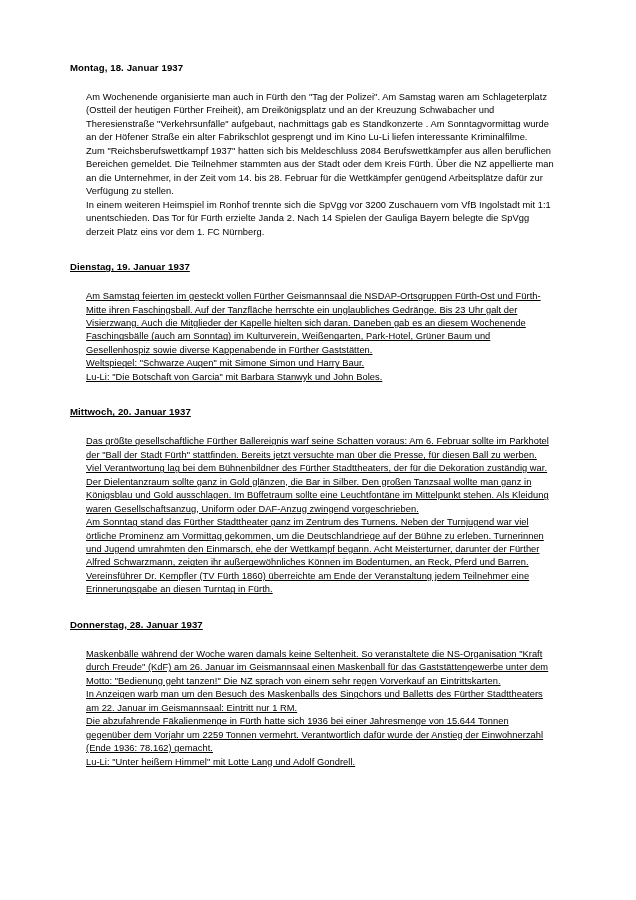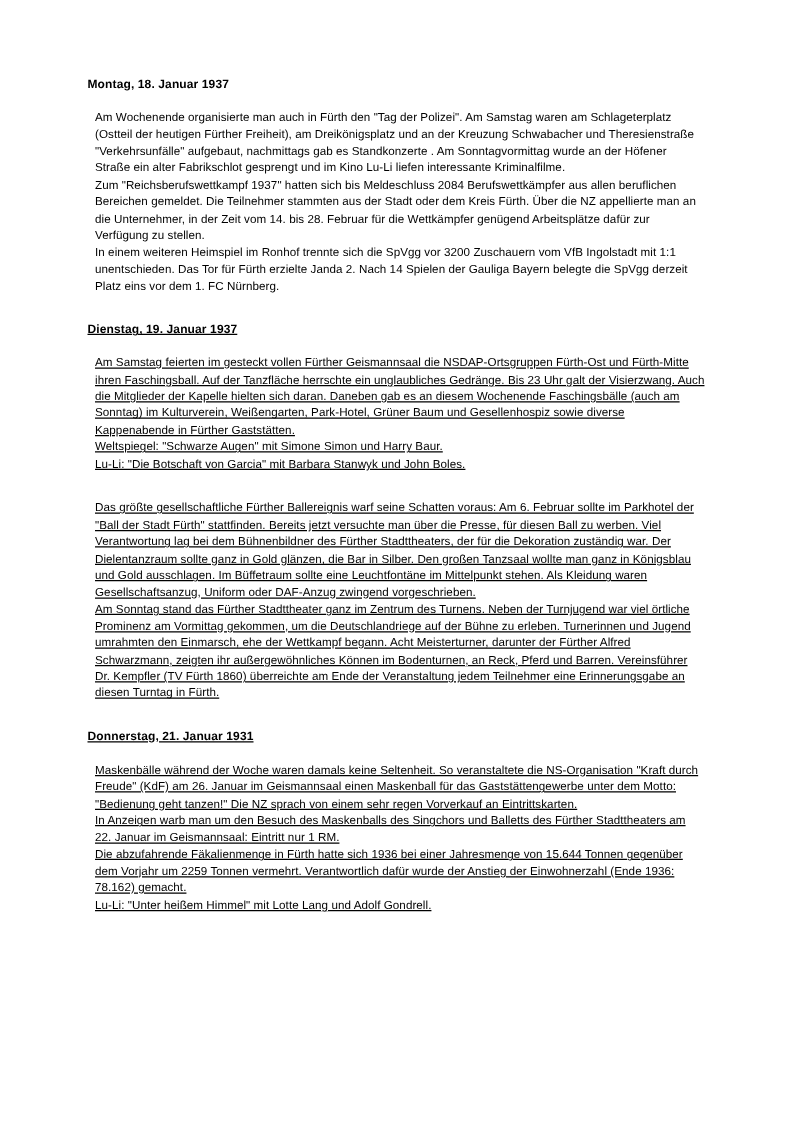--- a/index.html
+++ b/index.html
@@ -32,21 +32,21 @@
   .entry-heading {
     font-size: 9.6px;
     font-weight: bold;
     line-height: 1.35;
     margin: 0 0 13px 0;
     letter-spacing: 0.1px;
   }
   .entry-body {
     font-size: 9.3px;
     line-height: 1.45;
-    margin: 6px;
+    margin: 16px;
     text-align: left;
     white-space: pre-line;
     letter-spacing: 0.05px;
   }
 </style>
 </head>
 <body>
 
 <div class="page">
 
@@ -58,25 +58,26 @@
   </section>
 
   <section class="entry">
     <h2 class="entry-heading">Dienstag, 19. Januar 1937</h2>
     <p class="entry-body">Am Samstag feierten im gesteckt vollen Fürther Geismannsaal die NSDAP-Ortsgruppen Fürth-Ost und Fürth-Mitte ihren Faschingsball. Auf der Tanzfläche herrschte ein unglaubliches Gedränge. Bis 23 Uhr galt der Visierzwang. Auch die Mitglieder der Kapelle hielten sich daran. Daneben gab es an diesem Wochenende Faschingsbälle (auch am Sonntag) im Kulturverein, Weißengarten, Park-Hotel, Grüner Baum und Gesellenhospiz sowie diverse Kappenabende in Fürther Gaststätten.
 Weltspiegel: "Schwarze Augen" mit Simone Simon und Harry Baur.
 Lu-Li: "Die Botschaft von Garcia" mit Barbara Stanwyk und John Boles.</p>
   </section>
 
   <section class="entry">
+    <h2 class="entry-heading">Mittwoch, 20. Januar 1937</h2>
     <p class="entry-body">Das größte gesellschaftliche Fürther Ballereignis warf seine Schatten voraus: Am 6. Februar sollte im Parkhotel der "Ball der Stadt Fürth" stattfinden. Bereits jetzt versuchte man über die Presse, für diesen Ball zu werben. Viel Verantwortung lag bei dem Bühnenbildner des Fürther Stadttheaters, der für die Dekoration zuständig war. Der Dielentanzraum sollte ganz in Gold glänzen, die Bar in Silber. Den großen Tanzsaal wollte man ganz in Königsblau und Gold ausschlagen. Im Büffetraum sollte eine Leuchtfontäne im Mittelpunkt stehen. Als Kleidung waren Gesellschaftsanzug, Uniform oder DAF-Anzug zwingend vorgeschrieben.
 Am Sonntag stand das Fürther Stadttheater ganz im Zentrum des Turnens. Neben der Turnjugend war viel örtliche Prominenz am Vormittag gekommen, um die Deutschlandriege auf der Bühne zu erleben. Turnerinnen und Jugend umrahmten den Einmarsch, ehe der Wettkampf begann. Acht Meisterturner, darunter der Fürther Alfred Schwarzmann, zeigten ihr außergewöhnliches Können im Bodenturnen, an Reck, Pferd und Barren. Vereinsführer Dr. Kempfler (TV Fürth 1860) überreichte am Ende der Veranstaltung jedem Teilnehmer eine Erinnerungsgabe an diesen Turntag in Fürth.</p>
   </section>
 
   <section class="entry">
-    <h2 class="entry-heading">Donnerstag, 21. Januar 1931</h2>
+    <h2 class="entry-heading">Donnerstag, 28. Januar 1937</h2>
     <p class="entry-body">Maskenbälle während der Woche waren damals keine Seltenheit. So veranstaltete die NS-Organisation "Kraft durch Freude" (KdF) am 26. Januar im Geismannsaal einen Maskenball für das Gaststättengewerbe unter dem Motto: "Bedienung geht tanzen!" Die NZ sprach von einem sehr regen Vorverkauf an Eintrittskarten.
 In Anzeigen warb man um den Besuch des Maskenballs des Singchors und Balletts des Fürther Stadttheaters am 22. Januar im Geismannsaal: Eintritt nur 1 RM.
 Die abzufahrende Fäkalienmenge in Fürth hatte sich 1936 bei einer Jahresmenge von 15.644 Tonnen gegenüber dem Vorjahr um 2259 Tonnen vermehrt. Verantwortlich dafür wurde der Anstieg der Einwohnerzahl (Ende 1936: 78.162) gemacht.
 Lu-Li: "Unter heißem Himmel" mit Lotte Lang und Adolf Gondrell.</p>
   </section>
 
 </div>
 
 </body></html>

